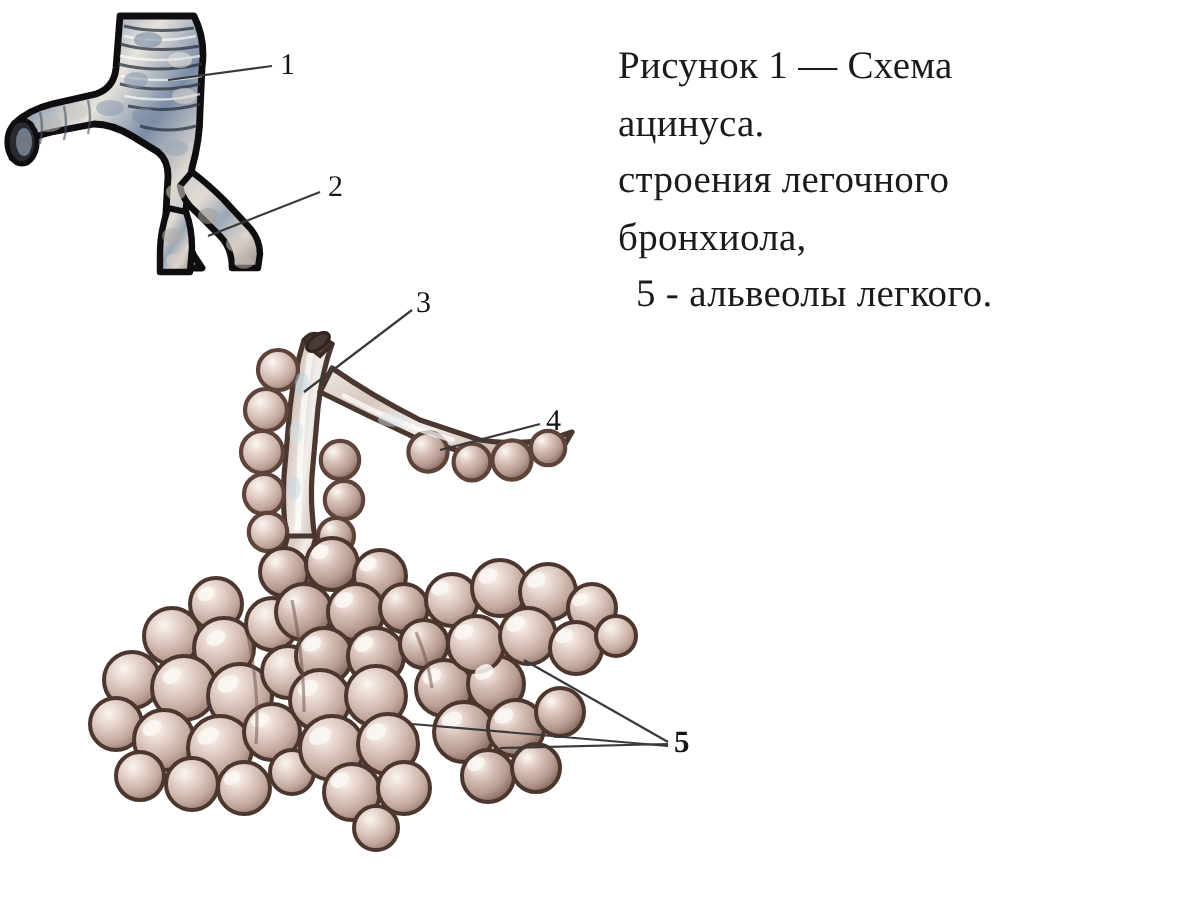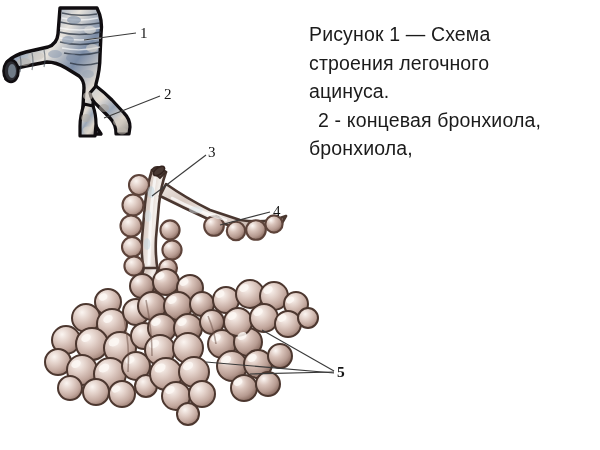--- a/index.html
+++ b/index.html
@@ -17,21 +17,21 @@
   }
 
   
   #caption-block {
     position: absolute;
     left: 309px;
     top: 20px;
     width: 278px;
   }
   .cap-line {
-    font-family: Liberation Sans, sans-serif;
+    font-family: Liberation Serif, serif;
     font-size: 19.5px;
     line-height: 28.6px;
     color: #1b1b1b;
     white-space: pre;
     letter-spacing: 0.15px;
   }
   .cap-line.indent { padding-left: 9px; }
 
   
   .fig-label {
@@ -328,19 +328,19 @@
   </svg>
 
   <span class="fig-label" style="left:140px; top:26px;">1</span>
   <span class="fig-label" style="left:164px; top:87px;">2</span>
   <span class="fig-label" style="left:208px; top:145px;">3</span>
   <span class="fig-label" style="left:273px; top:204px;">4</span>
   <span class="fig-label bold" style="left:337px; top:364px;">5</span>
 
   <div id="caption-block">
     <div class="cap-line">Рисунок 1 — Схема</div>
+    <div class="cap-line">ацинуса.</div>
     <div class="cap-line">строения легочного</div>
-    <div class="cap-line">ацинуса.</div>
-    <div class="cap-line indent">2 - концевая бронхиола,</div>
     <div class="cap-line">бронхиола,</div>
+    <div class="cap-line indent">5 - альвеолы легкого.</div>
   </div>
 
 </div>
 
 </body></html>

